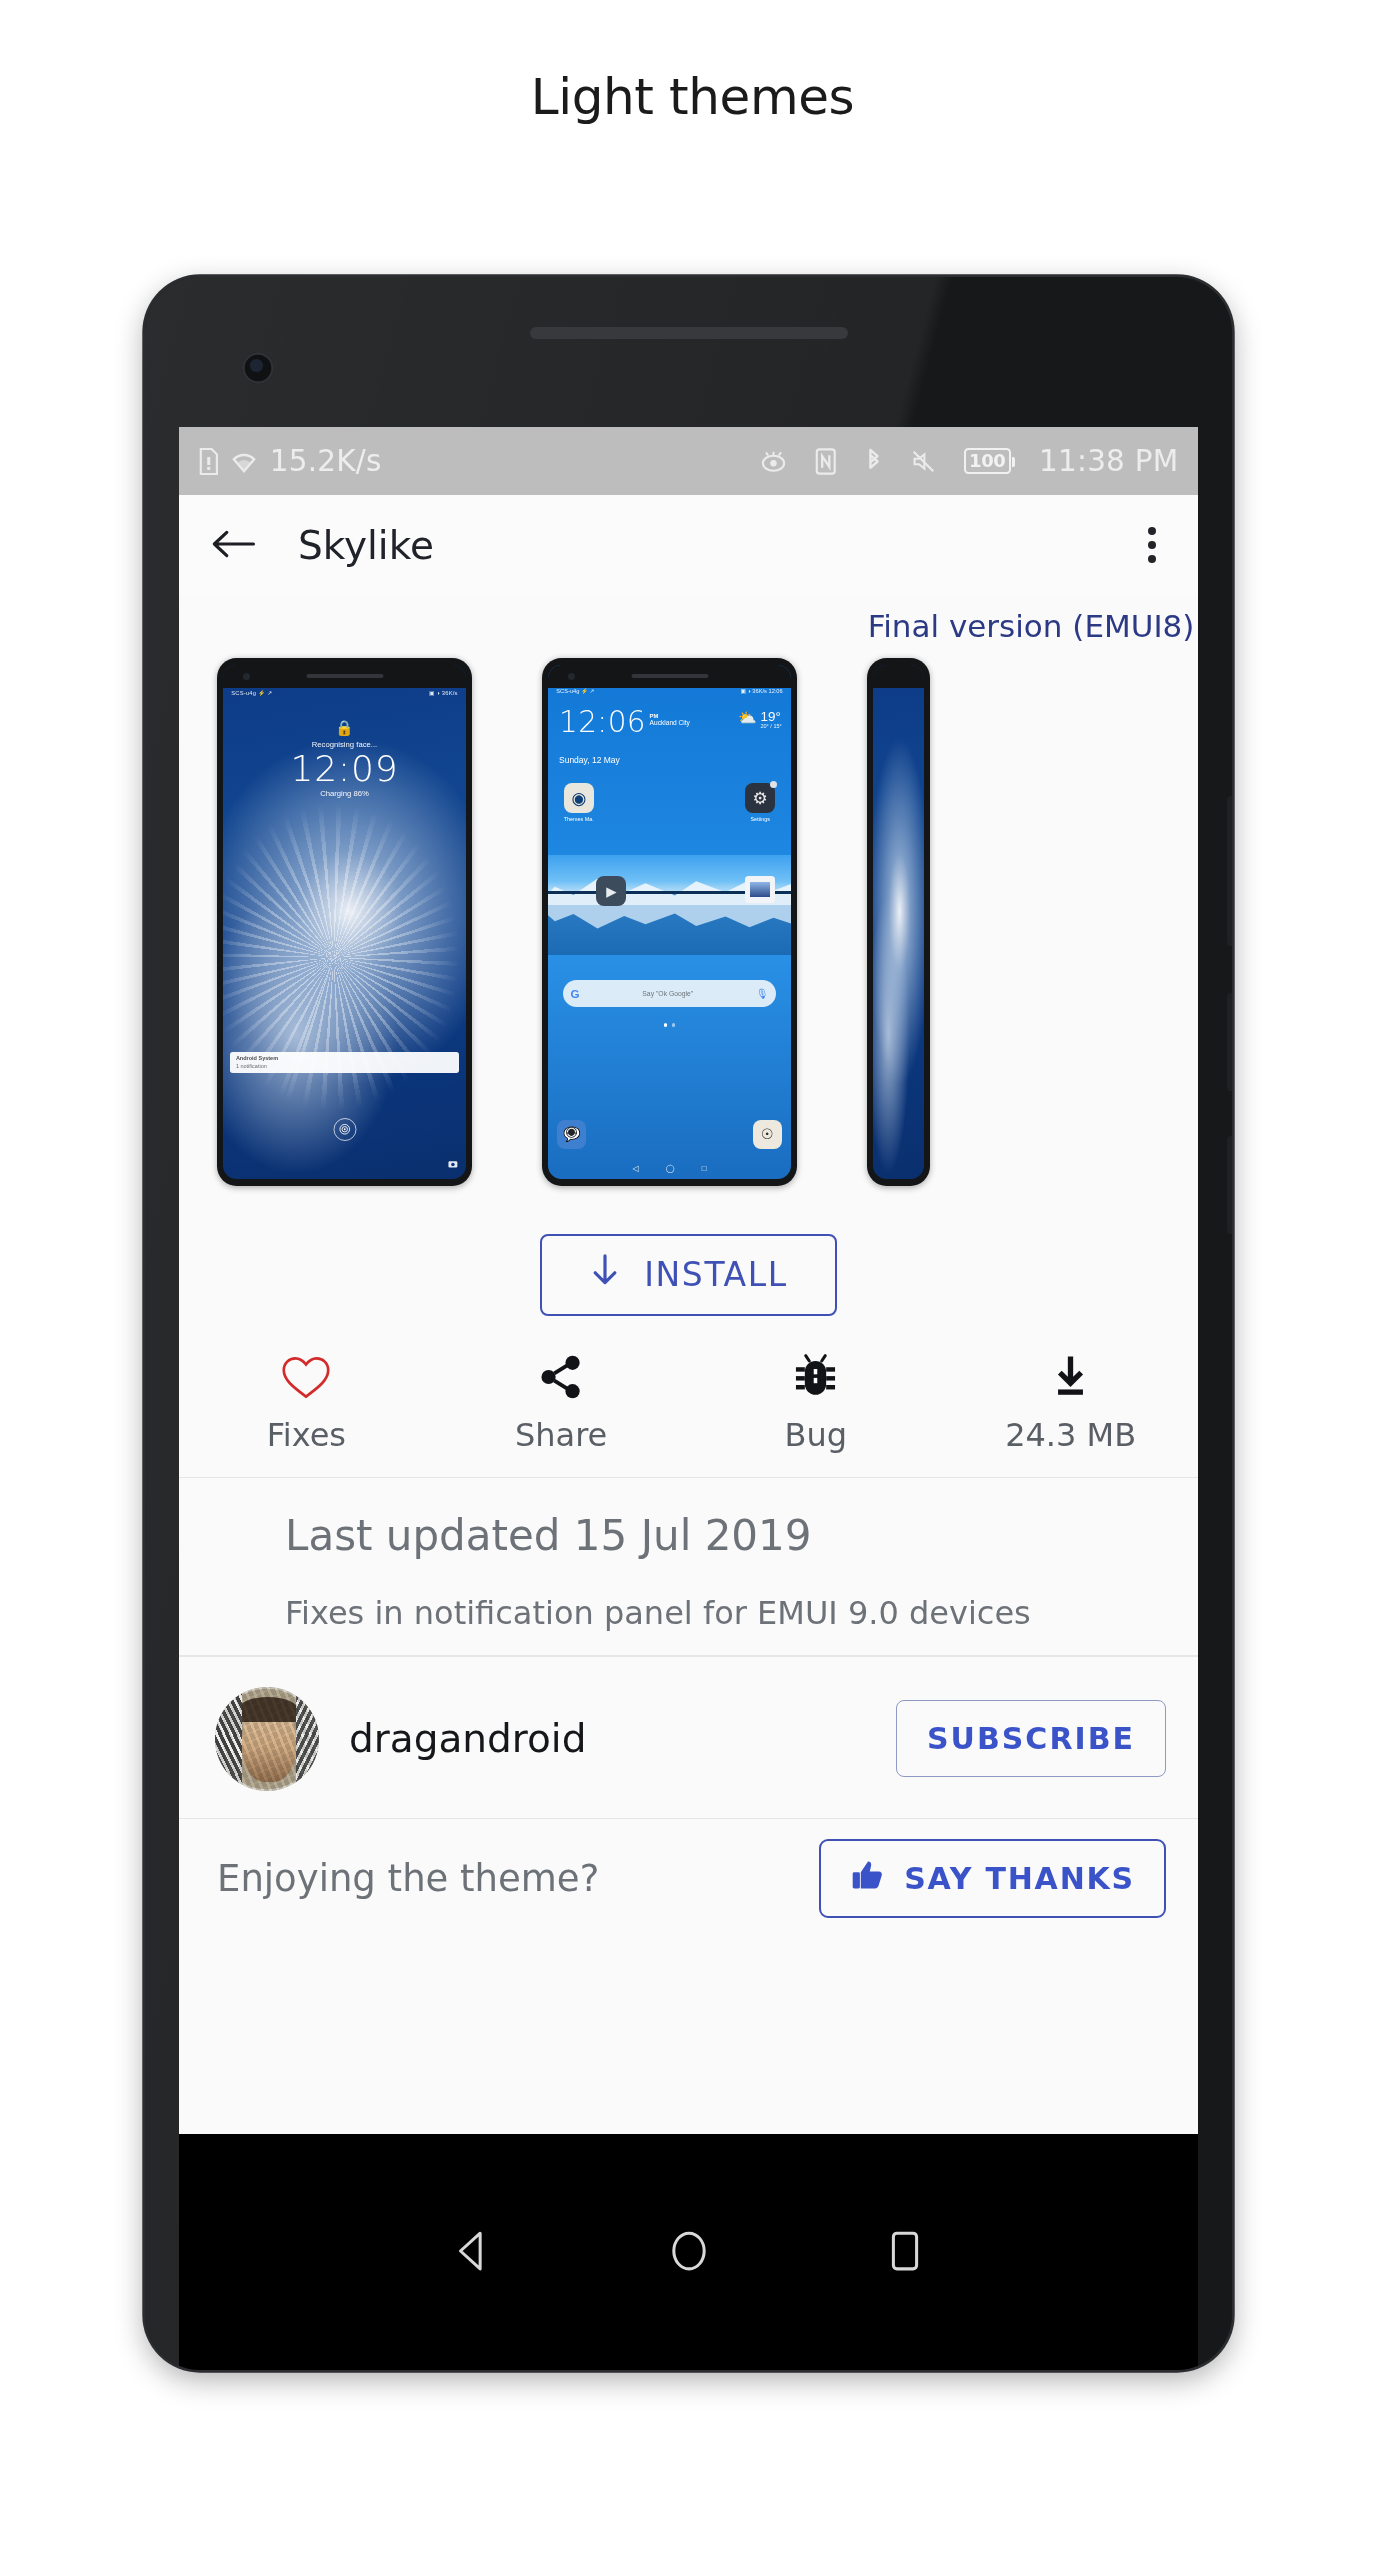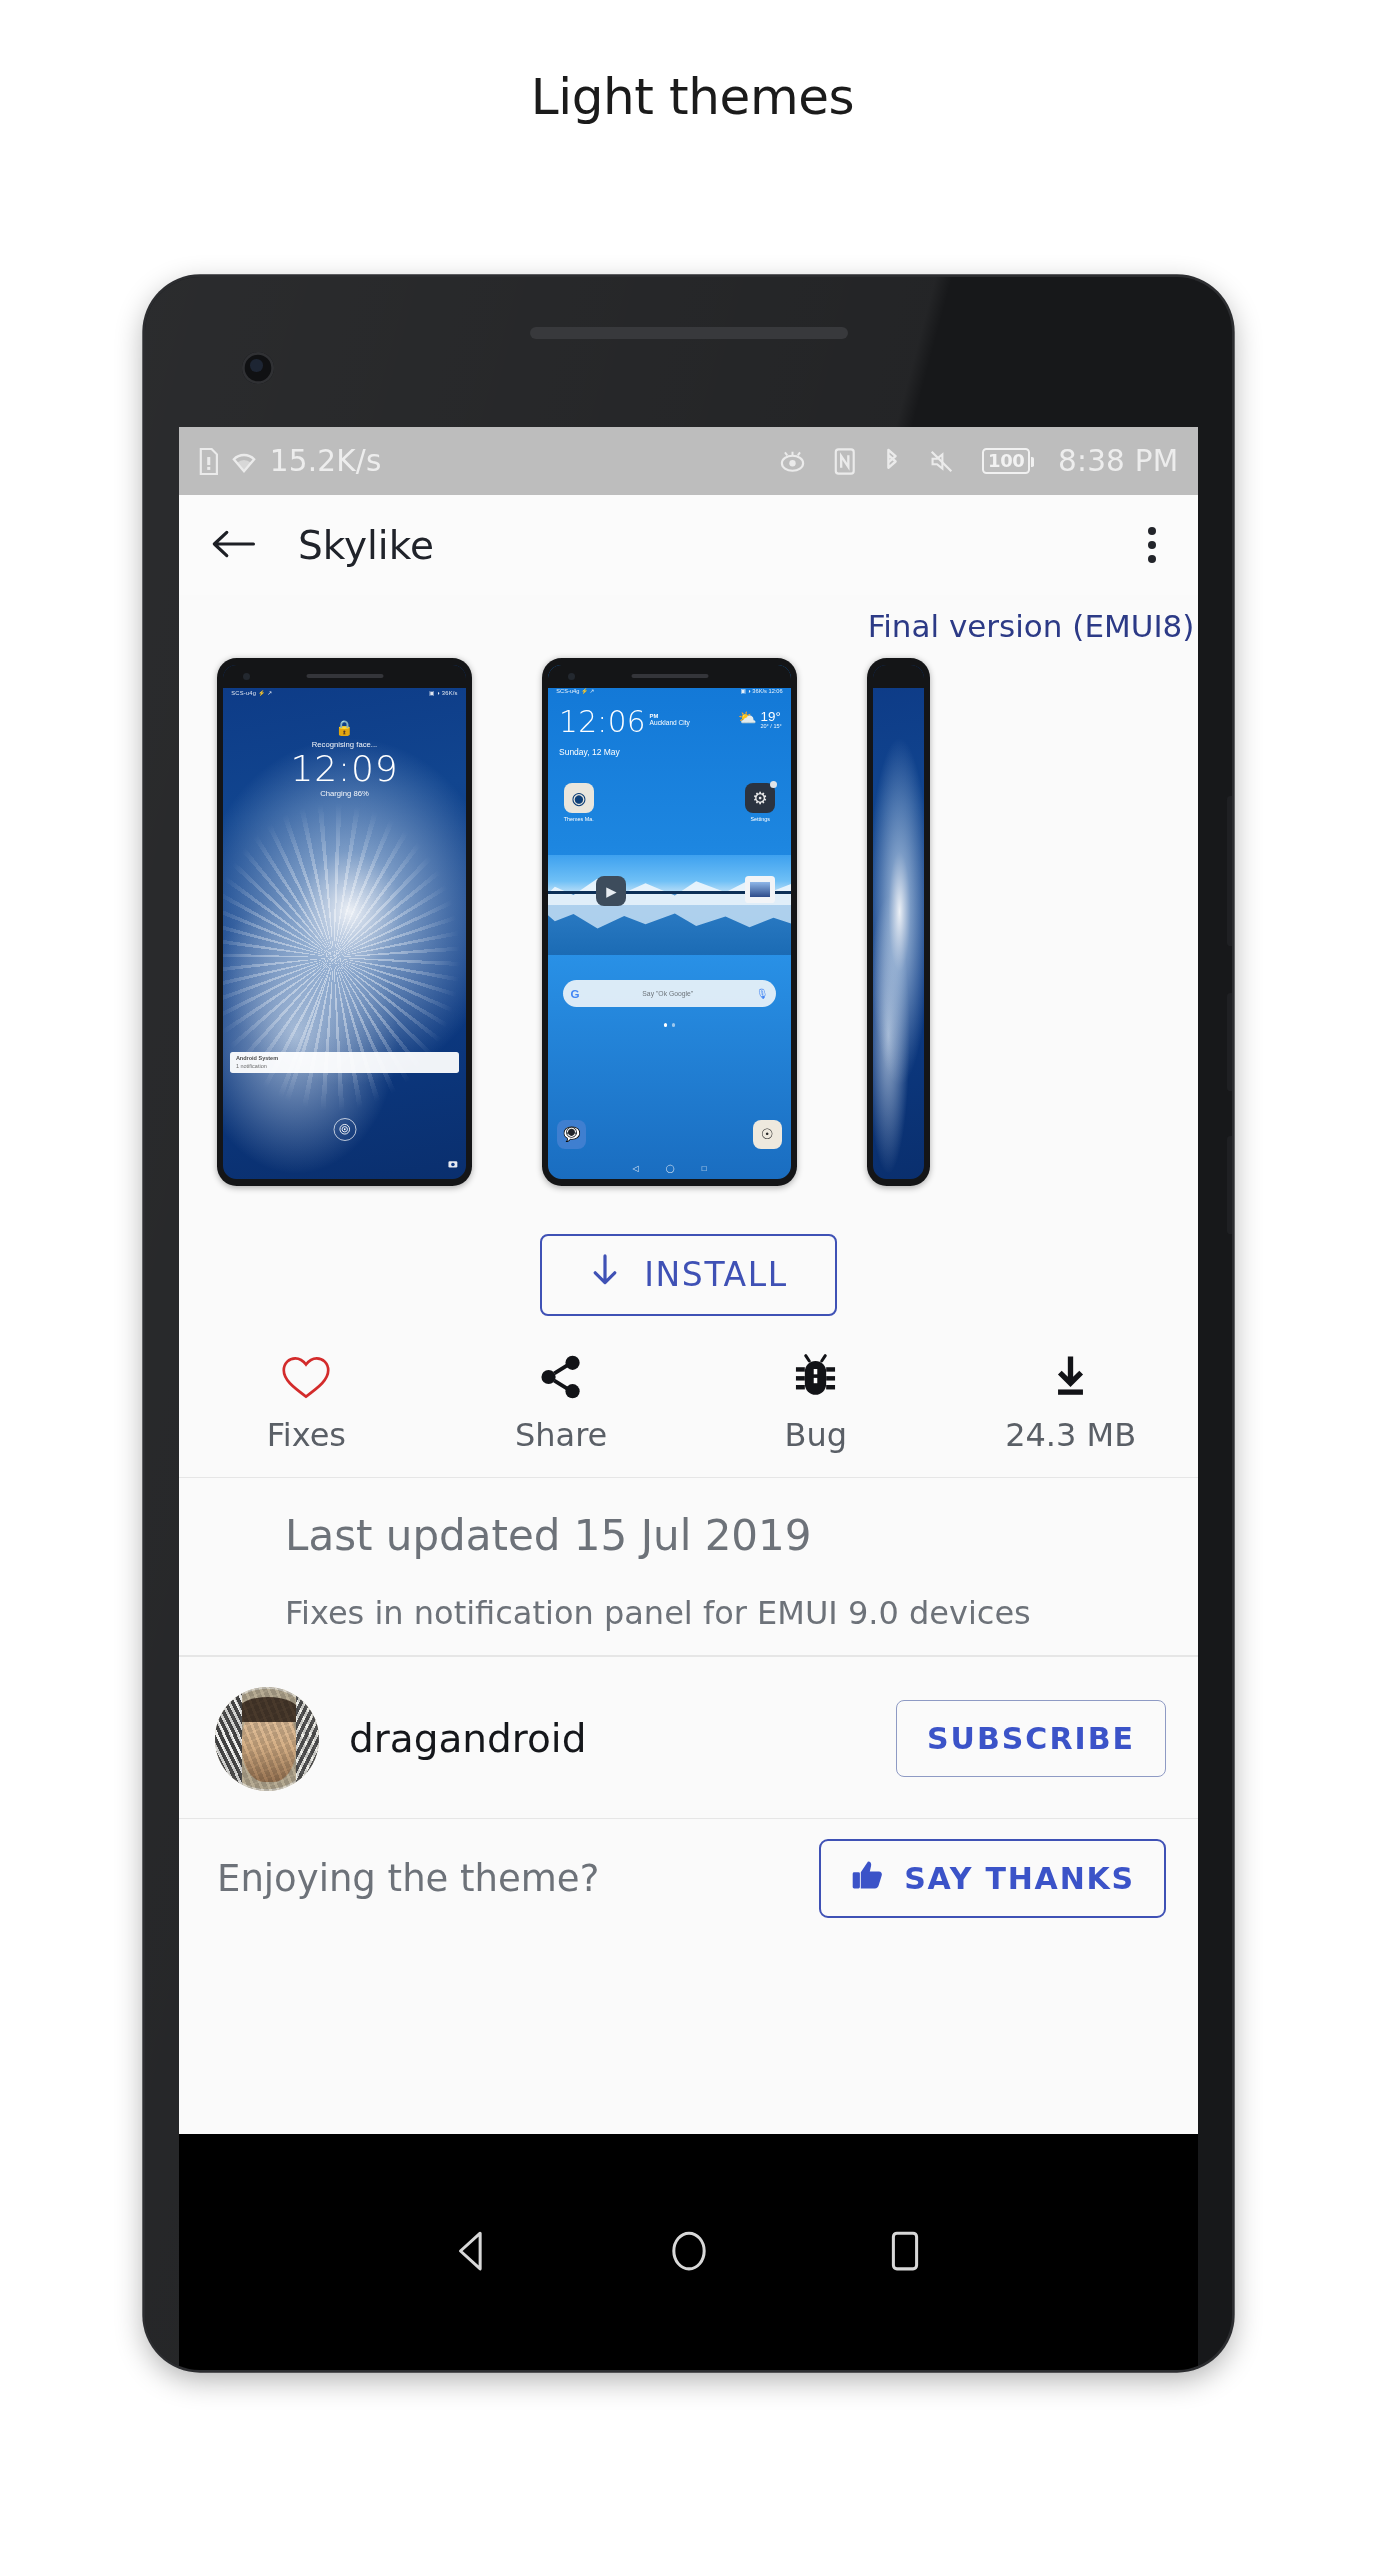--- a/index.html
+++ b/index.html
@@ -184,21 +184,21 @@
   .hs-clockrow{ position:absolute; top:43px; left:10.7px; right:9px; display:flex; align-items:flex-start; }
   .hs-time{ font-size:29.5px; line-height:29.5px; color:#fff; font-weight:300; letter-spacing:0.4px;
             font-family:"DejaVu Sans", sans-serif; }
   .hs-meta{ margin-left:3.6px; margin-top:4.5px; color:#fff; }
   .hs-meta .pm{ font-size:5.8px; font-weight:700; }
   .hs-meta .city{ font-size:6.6px; margin-top:0.9px; }
   .hs-weather{ margin-left:auto; display:flex; align-items:flex-start; gap:3.6px; color:#fff; margin-top:1.8px;}
   .hs-weather .cloud{ font-size:15px; line-height:15px; }
   .hs-weather .tmp{ font-size:13.4px; line-height:13.4px; font-weight:500; }
   .hs-weather .rng{ font-size:5.5px; opacity:.92; }
-  .hs-date{ position:absolute; top:82px; left:10.7px; color:#fff; font-size:8.5px; }
+  .hs-date{ position:absolute; top:90px; left:10.7px; color:#fff; font-size:8.5px; }
   .hs-icons{ position:absolute; top:118px; left:0; width:100%; padding:0 12.5px; display:flex; justify-content:space-between;}
   .hs-app{ width:36px; text-align:center; color:#fff; }
   .hs-app .sq{ width:30px;height:30px;margin:0 auto;border-radius:8px; display:flex;align-items:center;justify-content:center;
                font-size:17px; }
   .hs-app .lbl{ font-size:5.4px; margin-top:2.7px; }
   .sq.themes{ background:#e9e6dd; color:#0e3f77; }
   .sq.settings{ background:#2b3340; color:#e9e9e9; position:relative; }
   .sq.settings::after{ content:""; position:absolute; right:-1.8px; top:-1.8px; width:7.2px;height:7.2px;border-radius:50%;background:#dfe3e8;}
   .hs-wall{
     position:absolute; left:0; top:190px; width:100%; height:100px;
@@ -381,21 +381,21 @@
                 <path d="M6 8l8 7-8 7V2l8 7-8 7" fill="none" stroke="#f1f1f1" stroke-width="2.6" stroke-linejoin="round"></path>
               </svg>
           </span>
           <span class="ic">
             <svg width="25" height="25" viewBox="0 0 28 28">
                 <path d="M4 11h5l6-5v16l-6-5H4z" fill="none" stroke="#f1f1f1" stroke-width="2.3"></path>
                 <path d="M3 3l22 22" stroke="#f1f1f1" stroke-width="2.4"></path>
               </svg>
           </span>
           <span class="batt">100</span>
-          <span class="sbtxt">8:38 PM</span>
+          <span class="sbtxt">11:38 PM</span>
         </div>
       </div>
 
       <div class="appbar">
         <div class="back">
           <svg width="48" height="36" viewBox="0 0 54 40">
               <path d="M50 20H6M20 7 6 20l14 13" fill="none" stroke="#1d1f25" stroke-width="3.6" stroke-linecap="round" stroke-linejoin="round"></path>
             </svg>
         </div>
         <div class="title">Skylike</div>

